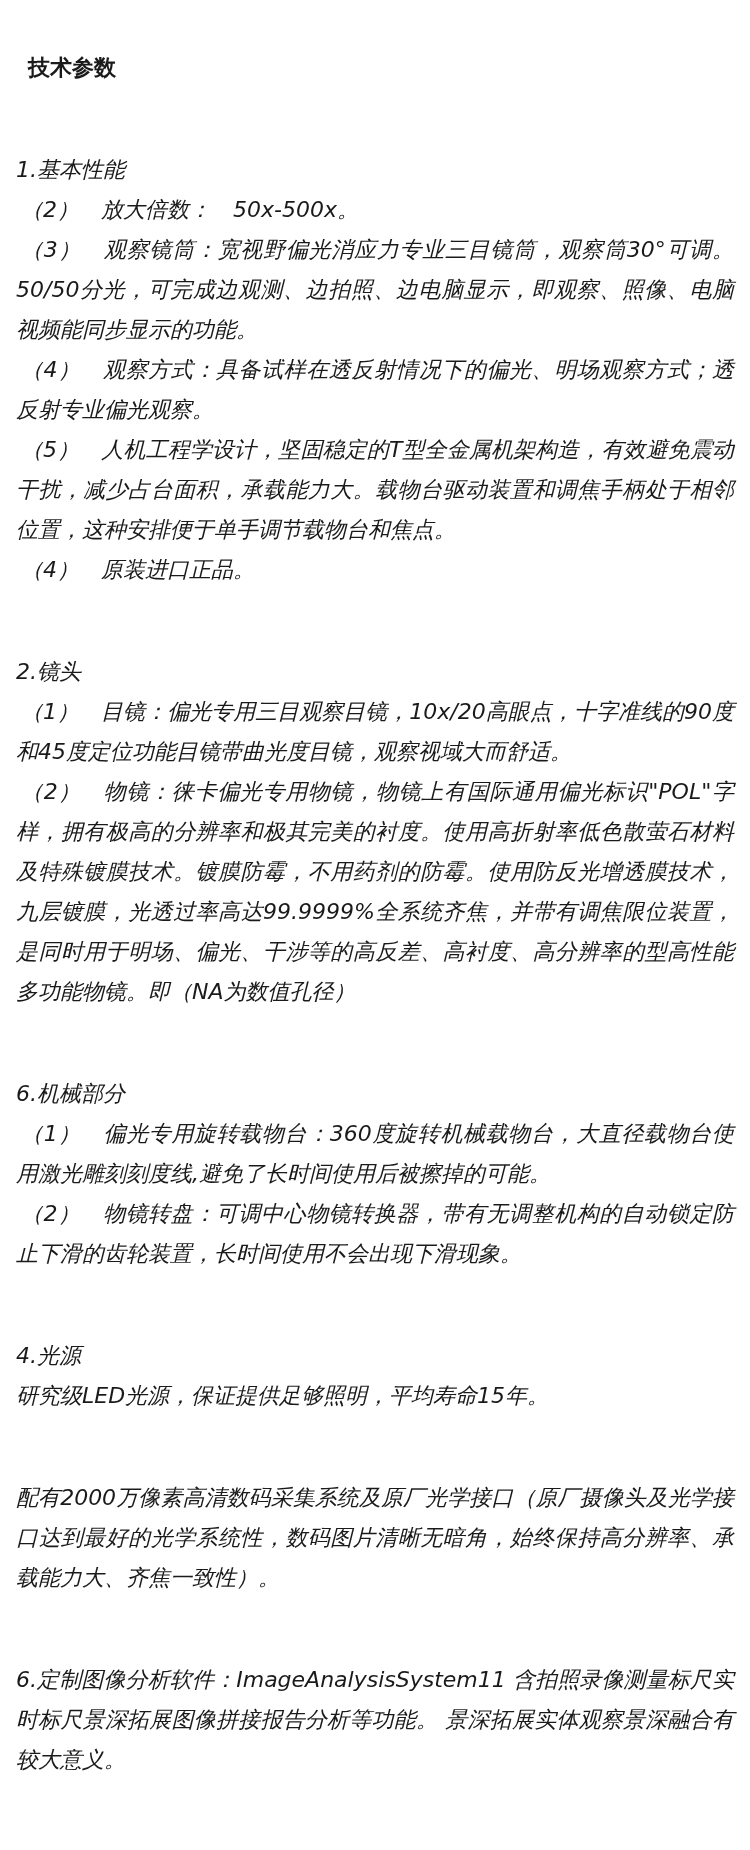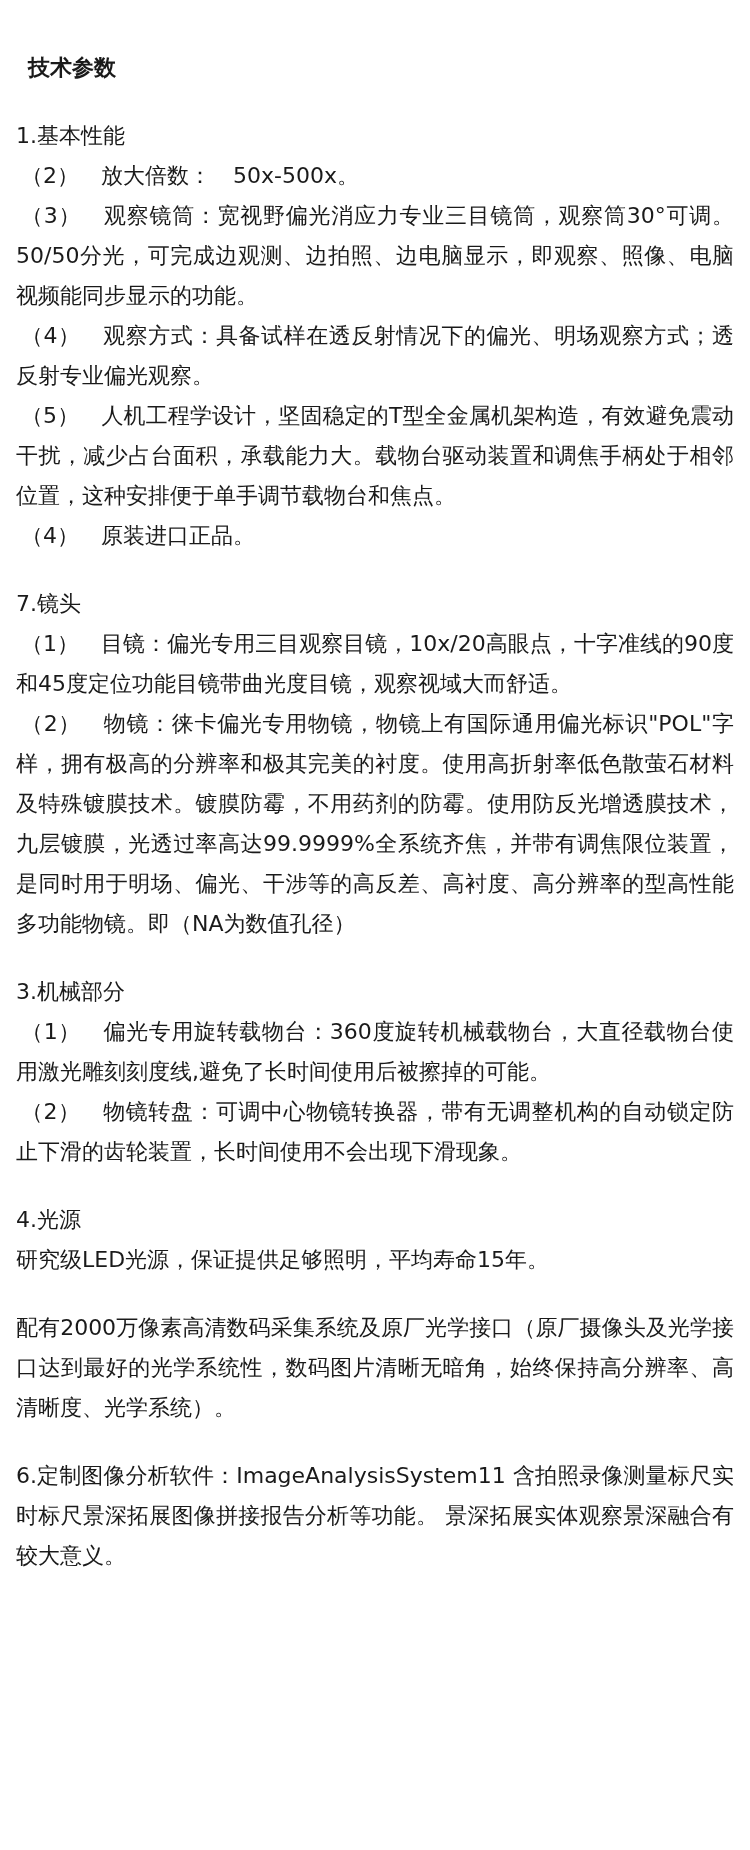--- a/index.html
+++ b/index.html
@@ -17,21 +17,22 @@
     font-size: 22px;
     line-height: 40px;
     color: #1a1a1a;
     overflow: hidden;
   }
   .doc-title {
     margin: 12px;
     font-weight: bold;
   }
   .section {
-    margin-top: 28px;
+    margin-top: 62px;
+    font-style: italic;
   }
   .section-heading {
     margin: 0;
     font-weight: normal;
     font-size: 22px;
     line-height: 40px;
   }
   .para {
     margin: 0;
     text-align: justify;
@@ -50,37 +51,37 @@
   <div class="section">
     <p class="section-heading">1.基本性能</p>
     <p class="para item">（2）　放大倍数：　50x-500x。</p>
     <p class="para item">（3）　观察镜筒：宽视野偏光消应力专业三目镜筒，观察筒30°可调。50/50分光，可完成边观测、边拍照、边电脑显示，即观察、照像、电脑视频能同步显示的功能。</p>
     <p class="para item">（4）　观察方式：具备试样在透反射情况下的偏光、明场观察方式；透反射专业偏光观察。</p>
     <p class="para item">（5）　人机工程学设计，坚固稳定的T型全金属机架构造，有效避免震动干扰，减少占台面积，承载能力大。载物台驱动装置和调焦手柄处于相邻位置，这种安排便于单手调节载物台和焦点。</p>
     <p class="para item">（4）　原装进口正品。</p>
   </div>
 
   <div class="section">
-    <p class="section-heading">7.镜头</p>
+    <p class="section-heading">2.镜头</p>
     <p class="para item">（1）　目镜：偏光专用三目观察目镜，10x/20高眼点，十字准线的90度和45度定位功能目镜带曲光度目镜，观察视域大而舒适。</p>
     <p class="para item">（2）　物镜：徕卡偏光专用物镜，物镜上有国际通用偏光标识"POL"字样，拥有极高的分辨率和极其完美的衬度。使用高折射率低色散萤石材料及特殊镀膜技术。镀膜防霉，不用药剂的防霉。使用防反光增透膜技术，九层镀膜，光透过率高达99.9999%全系统齐焦，并带有调焦限位装置，是同时用于明场、偏光、干涉等的高反差、高衬度、高分辨率的型高性能多功能物镜。即（NA为数值孔径）</p>
   </div>
 
   <div class="section">
-    <p class="section-heading">3.机械部分</p>
+    <p class="section-heading">6.机械部分</p>
     <p class="para item">（1）　偏光专用旋转载物台：360度旋转机械载物台，大直径载物台使用激光雕刻刻度线,避免了长时间使用后被擦掉的可能。</p>
     <p class="para item">（2）　物镜转盘：可调中心物镜转换器，带有无调整机构的自动锁定防止下滑的齿轮装置，长时间使用不会出现下滑现象。</p>
   </div>
 
   <div class="section">
     <p class="section-heading">4.光源</p>
     <p class="para">研究级LED光源，保证提供足够照明，平均寿命15年。</p>
   </div>
 
   <div class="section">
-    <p class="para">配有2000万像素高清数码采集系统及原厂光学接口（原厂摄像头及光学接口达到最好的光学系统性，数码图片清晰无暗角，始终保持高分辨率、高清晰度、光学系统）。</p>
+    <p class="para">配有2000万像素高清数码采集系统及原厂光学接口（原厂摄像头及光学接口达到最好的光学系统性，数码图片清晰无暗角，始终保持高分辨率、承载能力大、齐焦一致性）。</p>
   </div>
 
   <div class="section">
     <p class="para">6.定制图像分析软件：ImageAnalysisSystem11 含拍照录像测量标尺实时标尺景深拓展图像拼接报告分析等功能。 景深拓展实体观察景深融合有较大意义。</p>
   </div>
 
 </div>
 
 </body></html>

